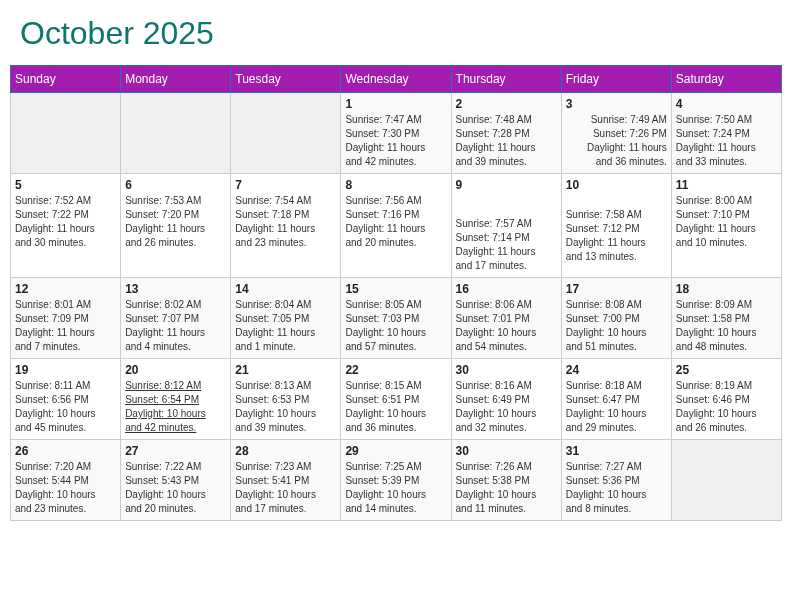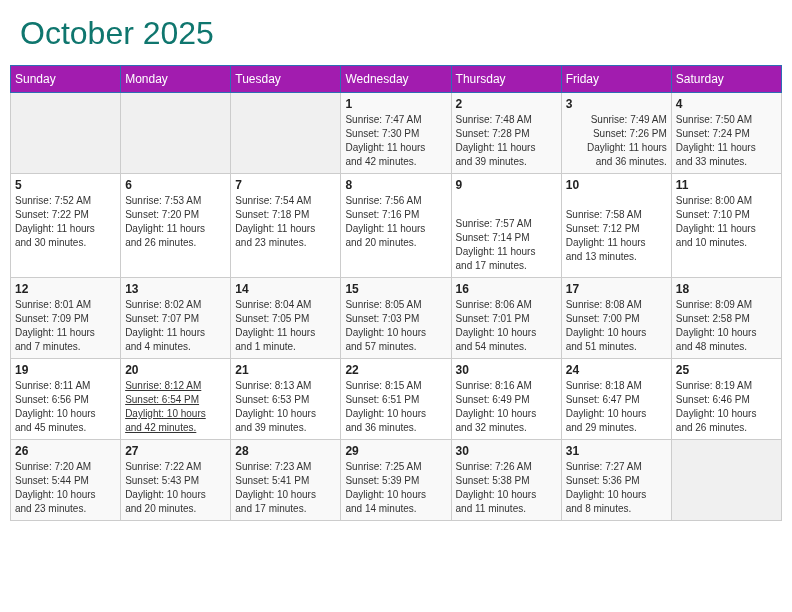--- a/index.html
+++ b/index.html
@@ -237,21 +237,21 @@
         <td>
           <span class="day-number">17</span>
           <div class="day-info" style="white-space: pre-line;">Sunrise: 8:08 AM
 Sunset: 7:00 PM
 Daylight: 10 hours
 and 51 minutes.</div>
         </td>
         <td>
           <span class="day-number">18</span>
           <div class="day-info" style="white-space: pre-line;">Sunrise: 8:09 AM
-Sunset: 2:58 PM
+Sunset: 1:58 PM
 Daylight: 10 hours
 and 48 minutes.</div>
         </td>
       </tr>
       <tr>
         <td>
           <span class="day-number">19</span>
           <div class="day-info" style="white-space: pre-line;">Sunrise: 8:11 AM
 Sunset: 6:56 PM
 Daylight: 10 hours

